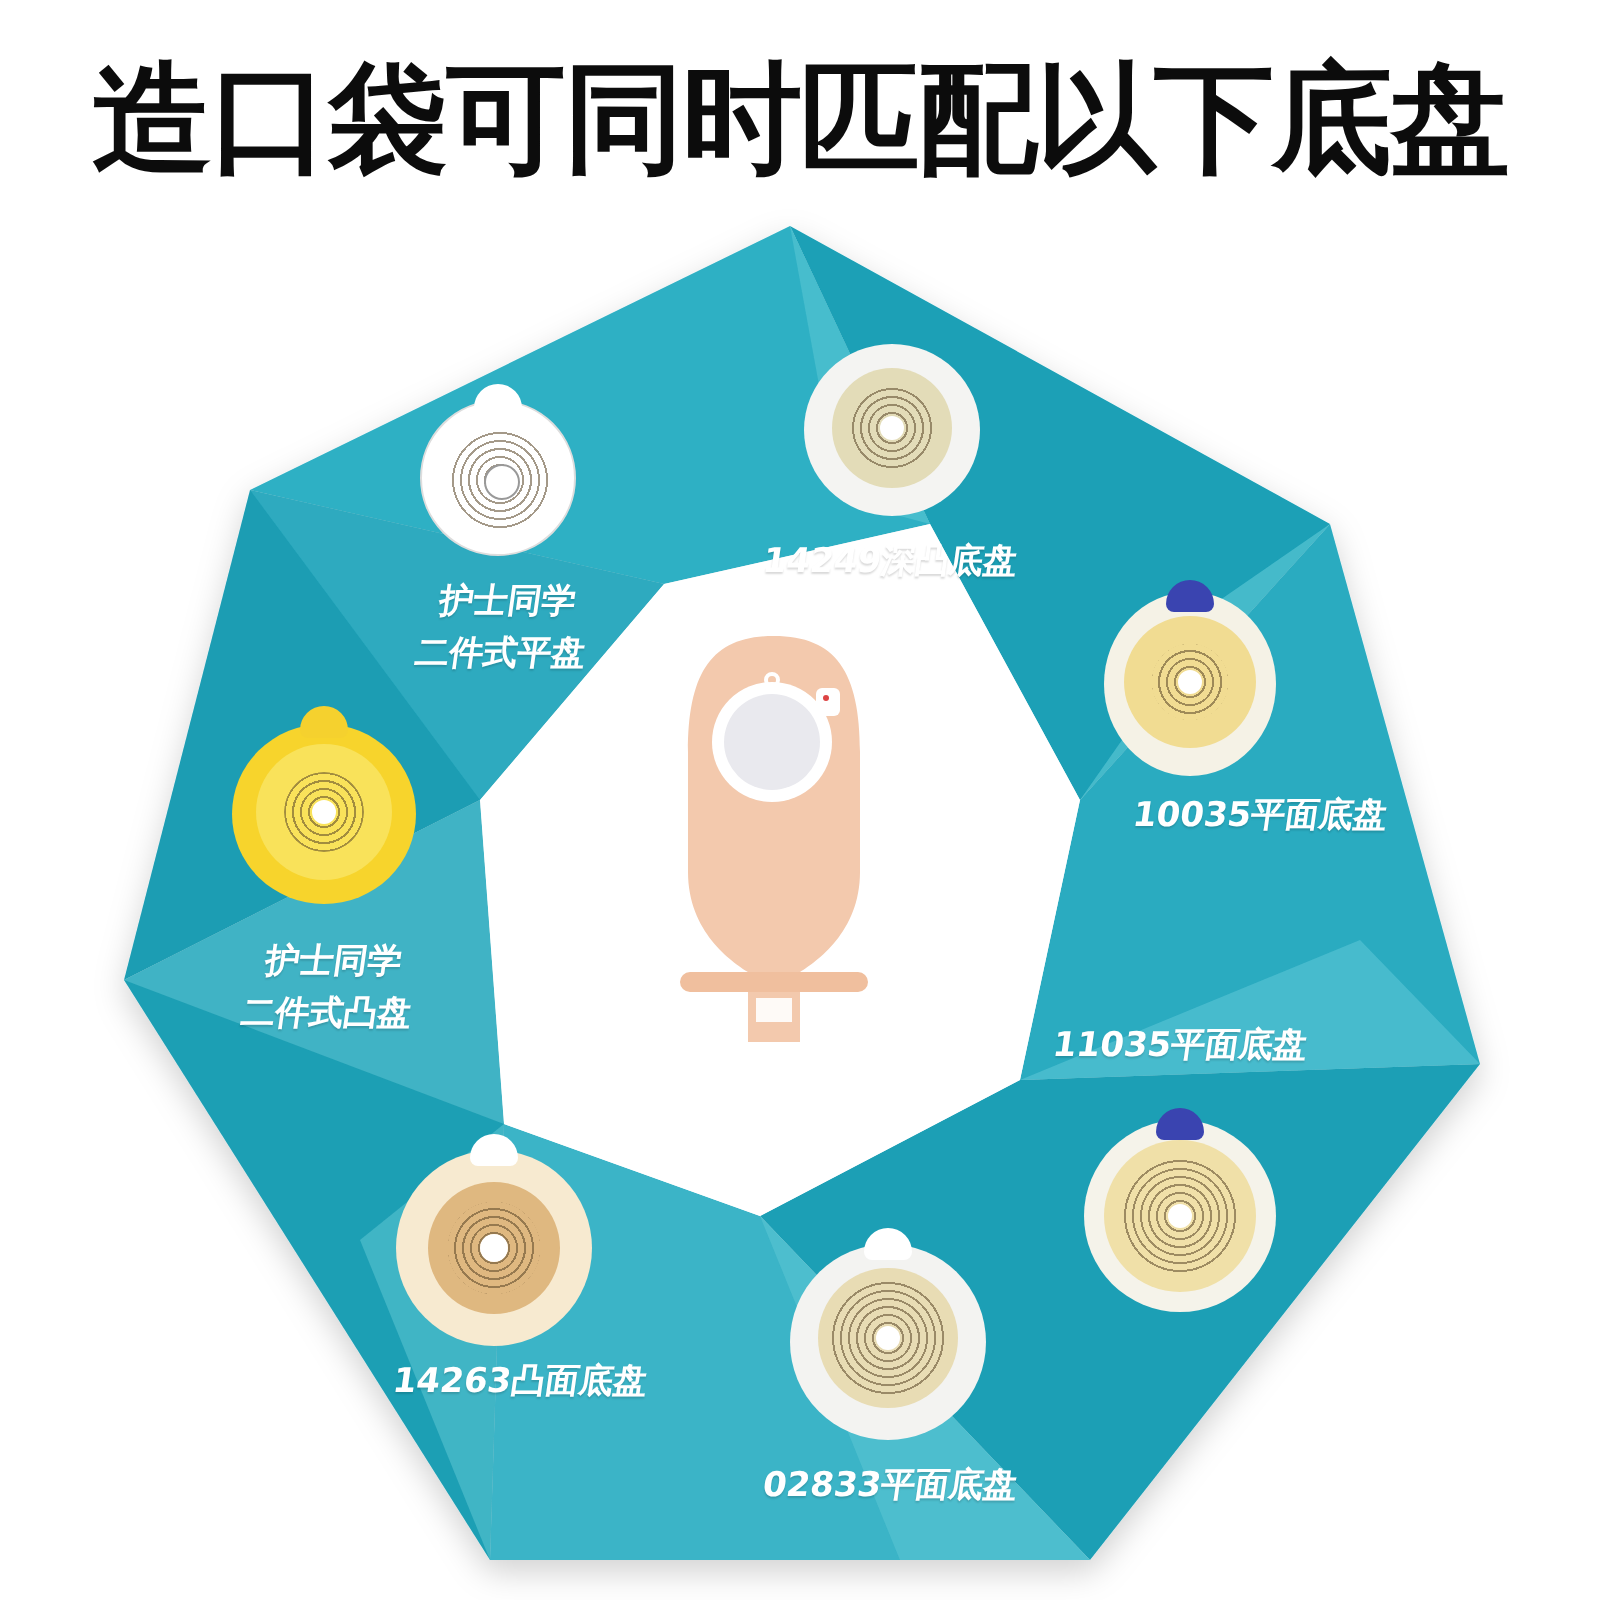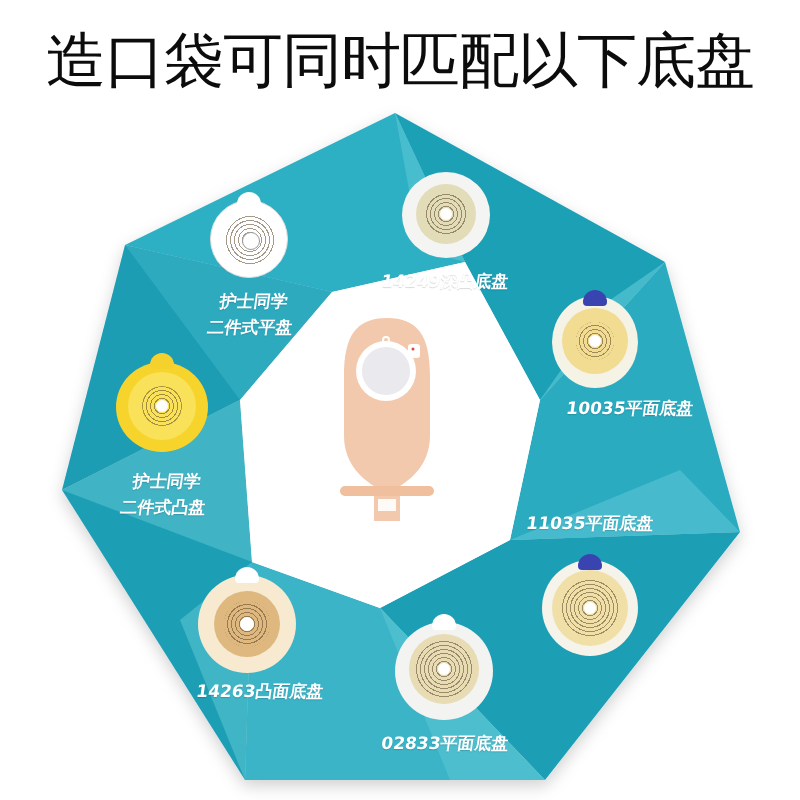--- a/index.html
+++ b/index.html
@@ -1,19 +1,19 @@
 <!DOCTYPE html>
 <html><head>
 <meta charset="utf-8">
 <style>
   html, body { margin:0; padding:0; }
   body { width:800px; height:800px; background:#ffffff; position:relative; overflow:hidden;
          font-family:"DejaVu Sans", "Liberation Sans", sans-serif; }
   .title { position:absolute; left:0; top:22px; width:800px; text-align:center;
-           font-size:60px; font-weight:normal; color:#0c0c0c; letter-spacing:-1px; line-height:76px; }
+           font-size:60px; font-weight:bold; color:#0c0c0c; letter-spacing:-1px; line-height:76px; }
   svg.ring { position:absolute; left:0; top:0; }
   .label { position:absolute; color:#ffffff; font-size:17px; font-weight:bold; text-align:center;
            white-space:nowrap; transform:skewX(-8deg); text-shadow:0 1px 1px rgba(0,0,0,0.15); line-height:26px; }
   .plate { position:absolute; border-radius:50%; box-sizing:border-box; }
   .plate .core { position:absolute; border-radius:50%; }
   .plate .rings { position:absolute; border-radius:50%;
      background:repeating-radial-gradient(circle, transparent 0 3px, rgba(90,70,40,0.55) 3px 4px); }
   .plate .hole { position:absolute; border-radius:50%; background:#ffffff; }
   .plate .tab { position:absolute; width:24px; height:16px; border-radius:12px 12px 4px 4px; left:50%; margin-left:-12px; }
   .pouch { position:absolute; left:338px; top:316px; width:98px; height:210px; }

